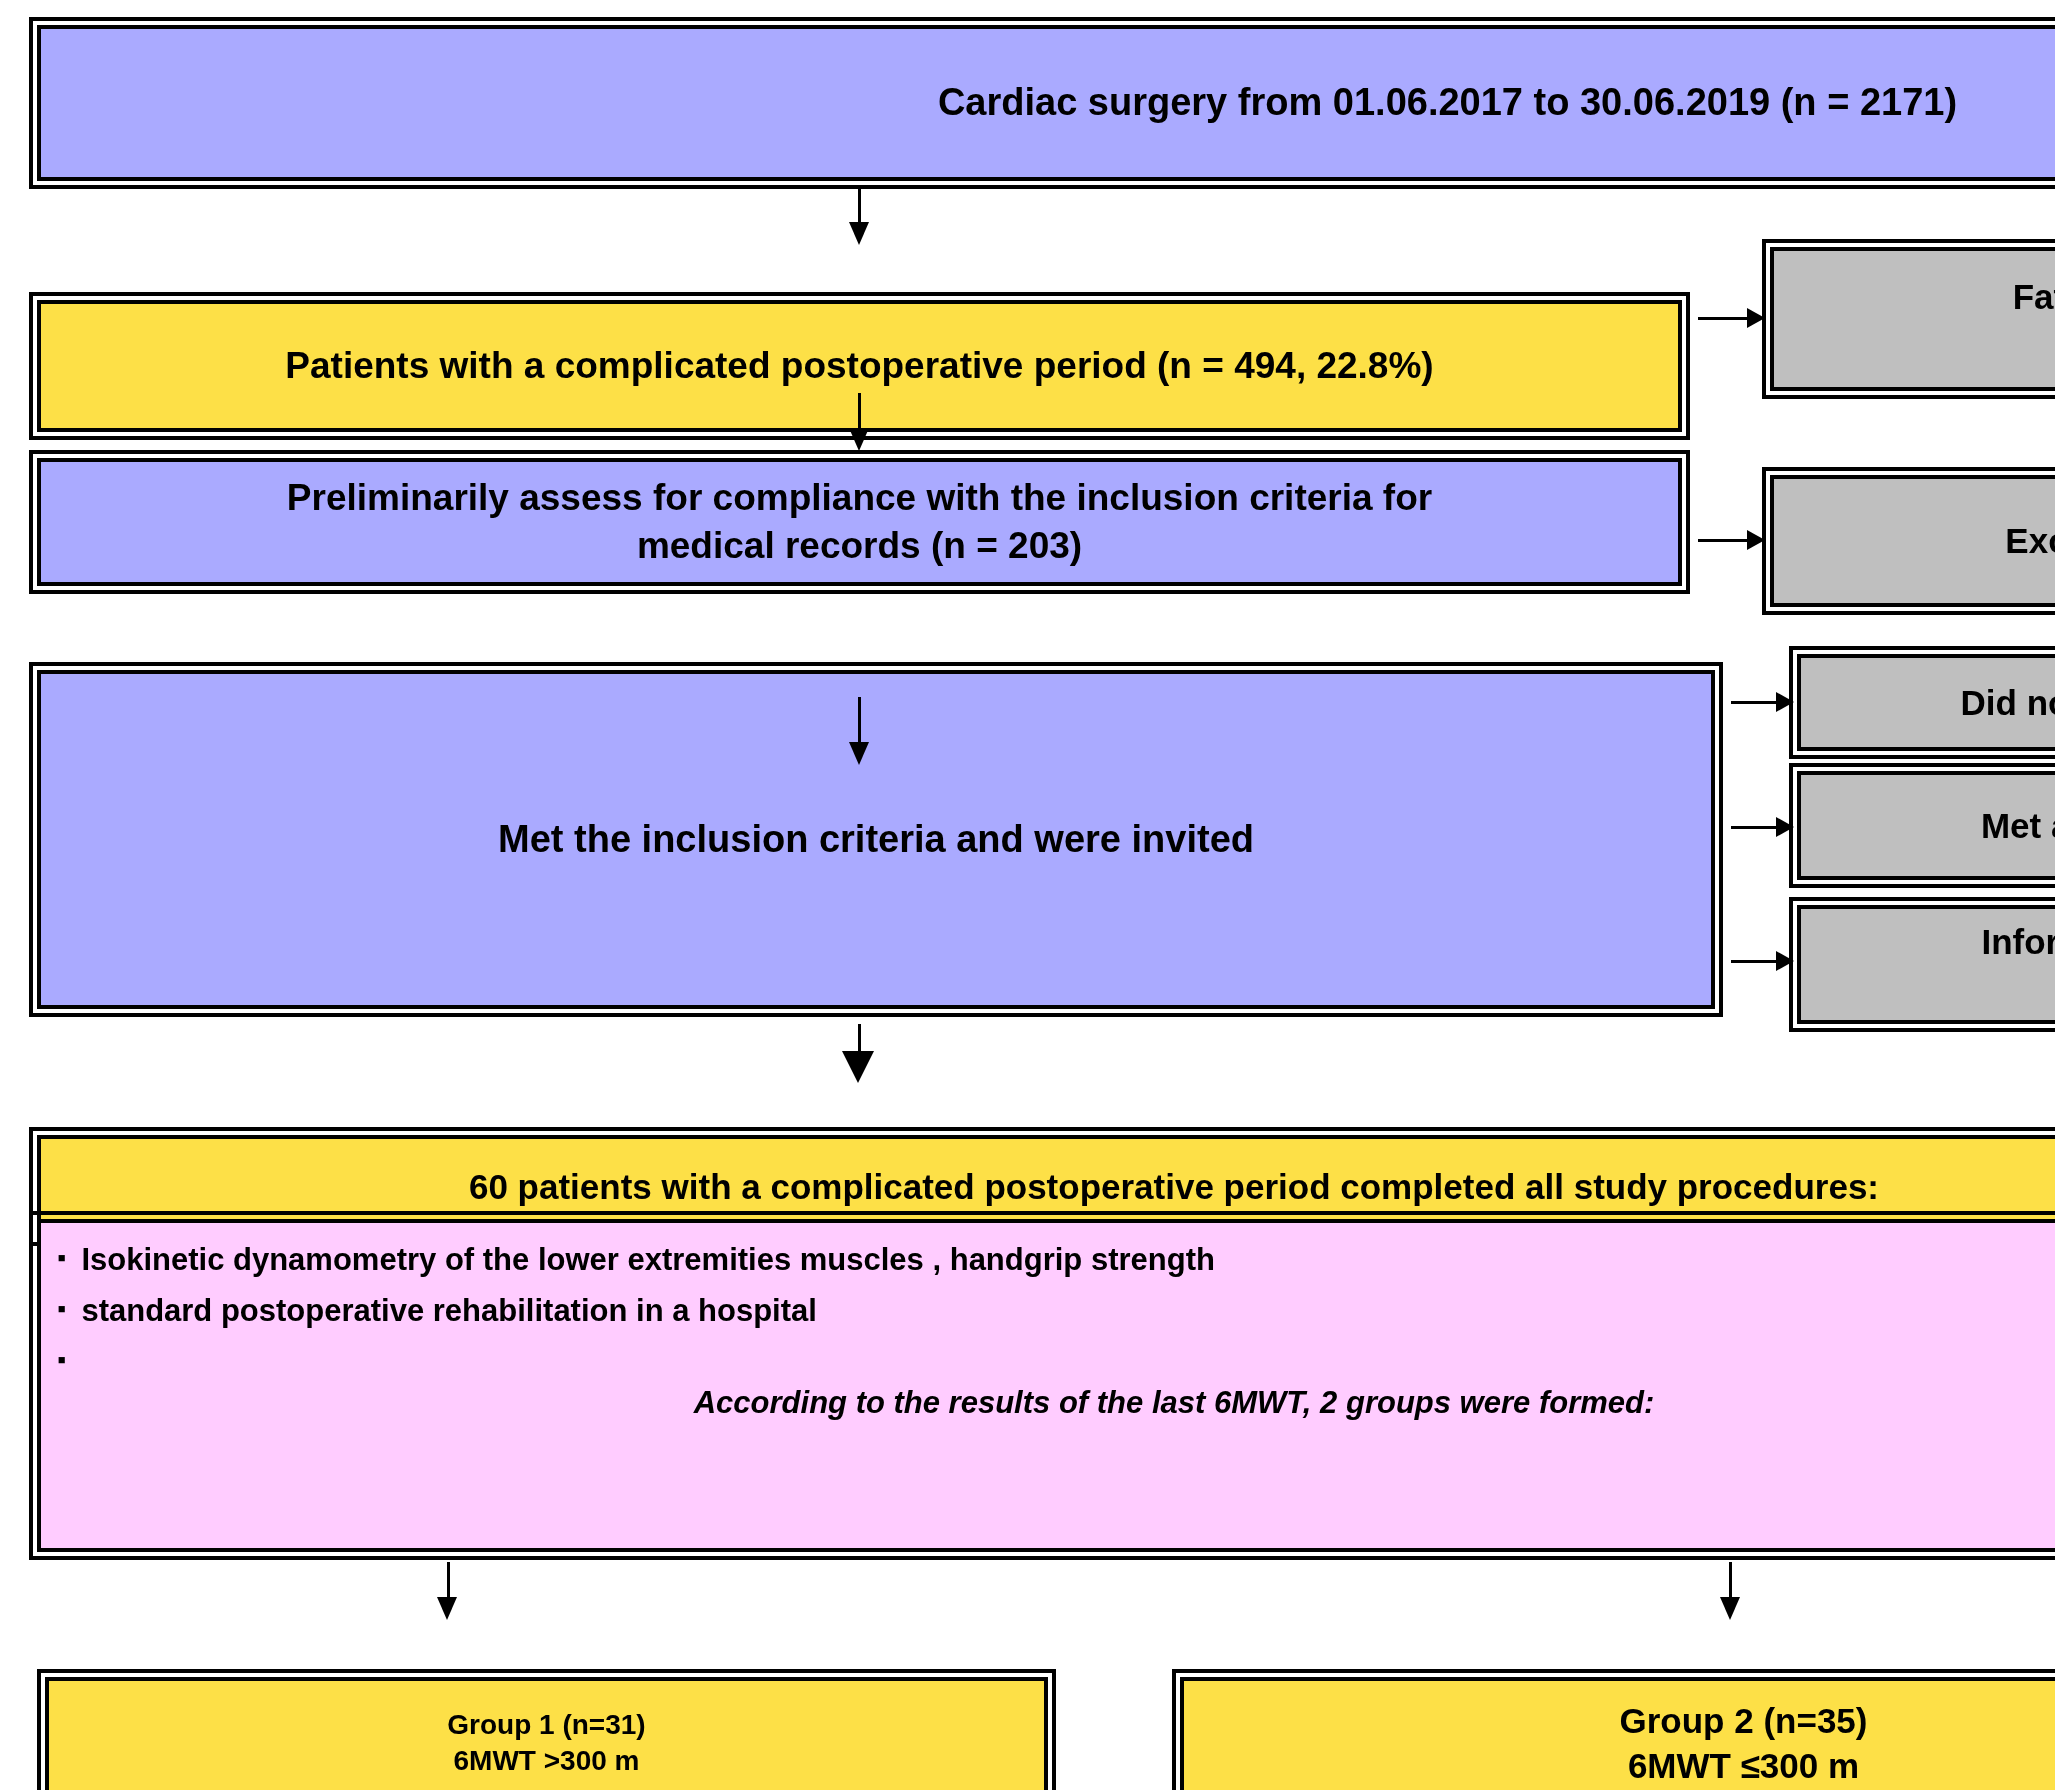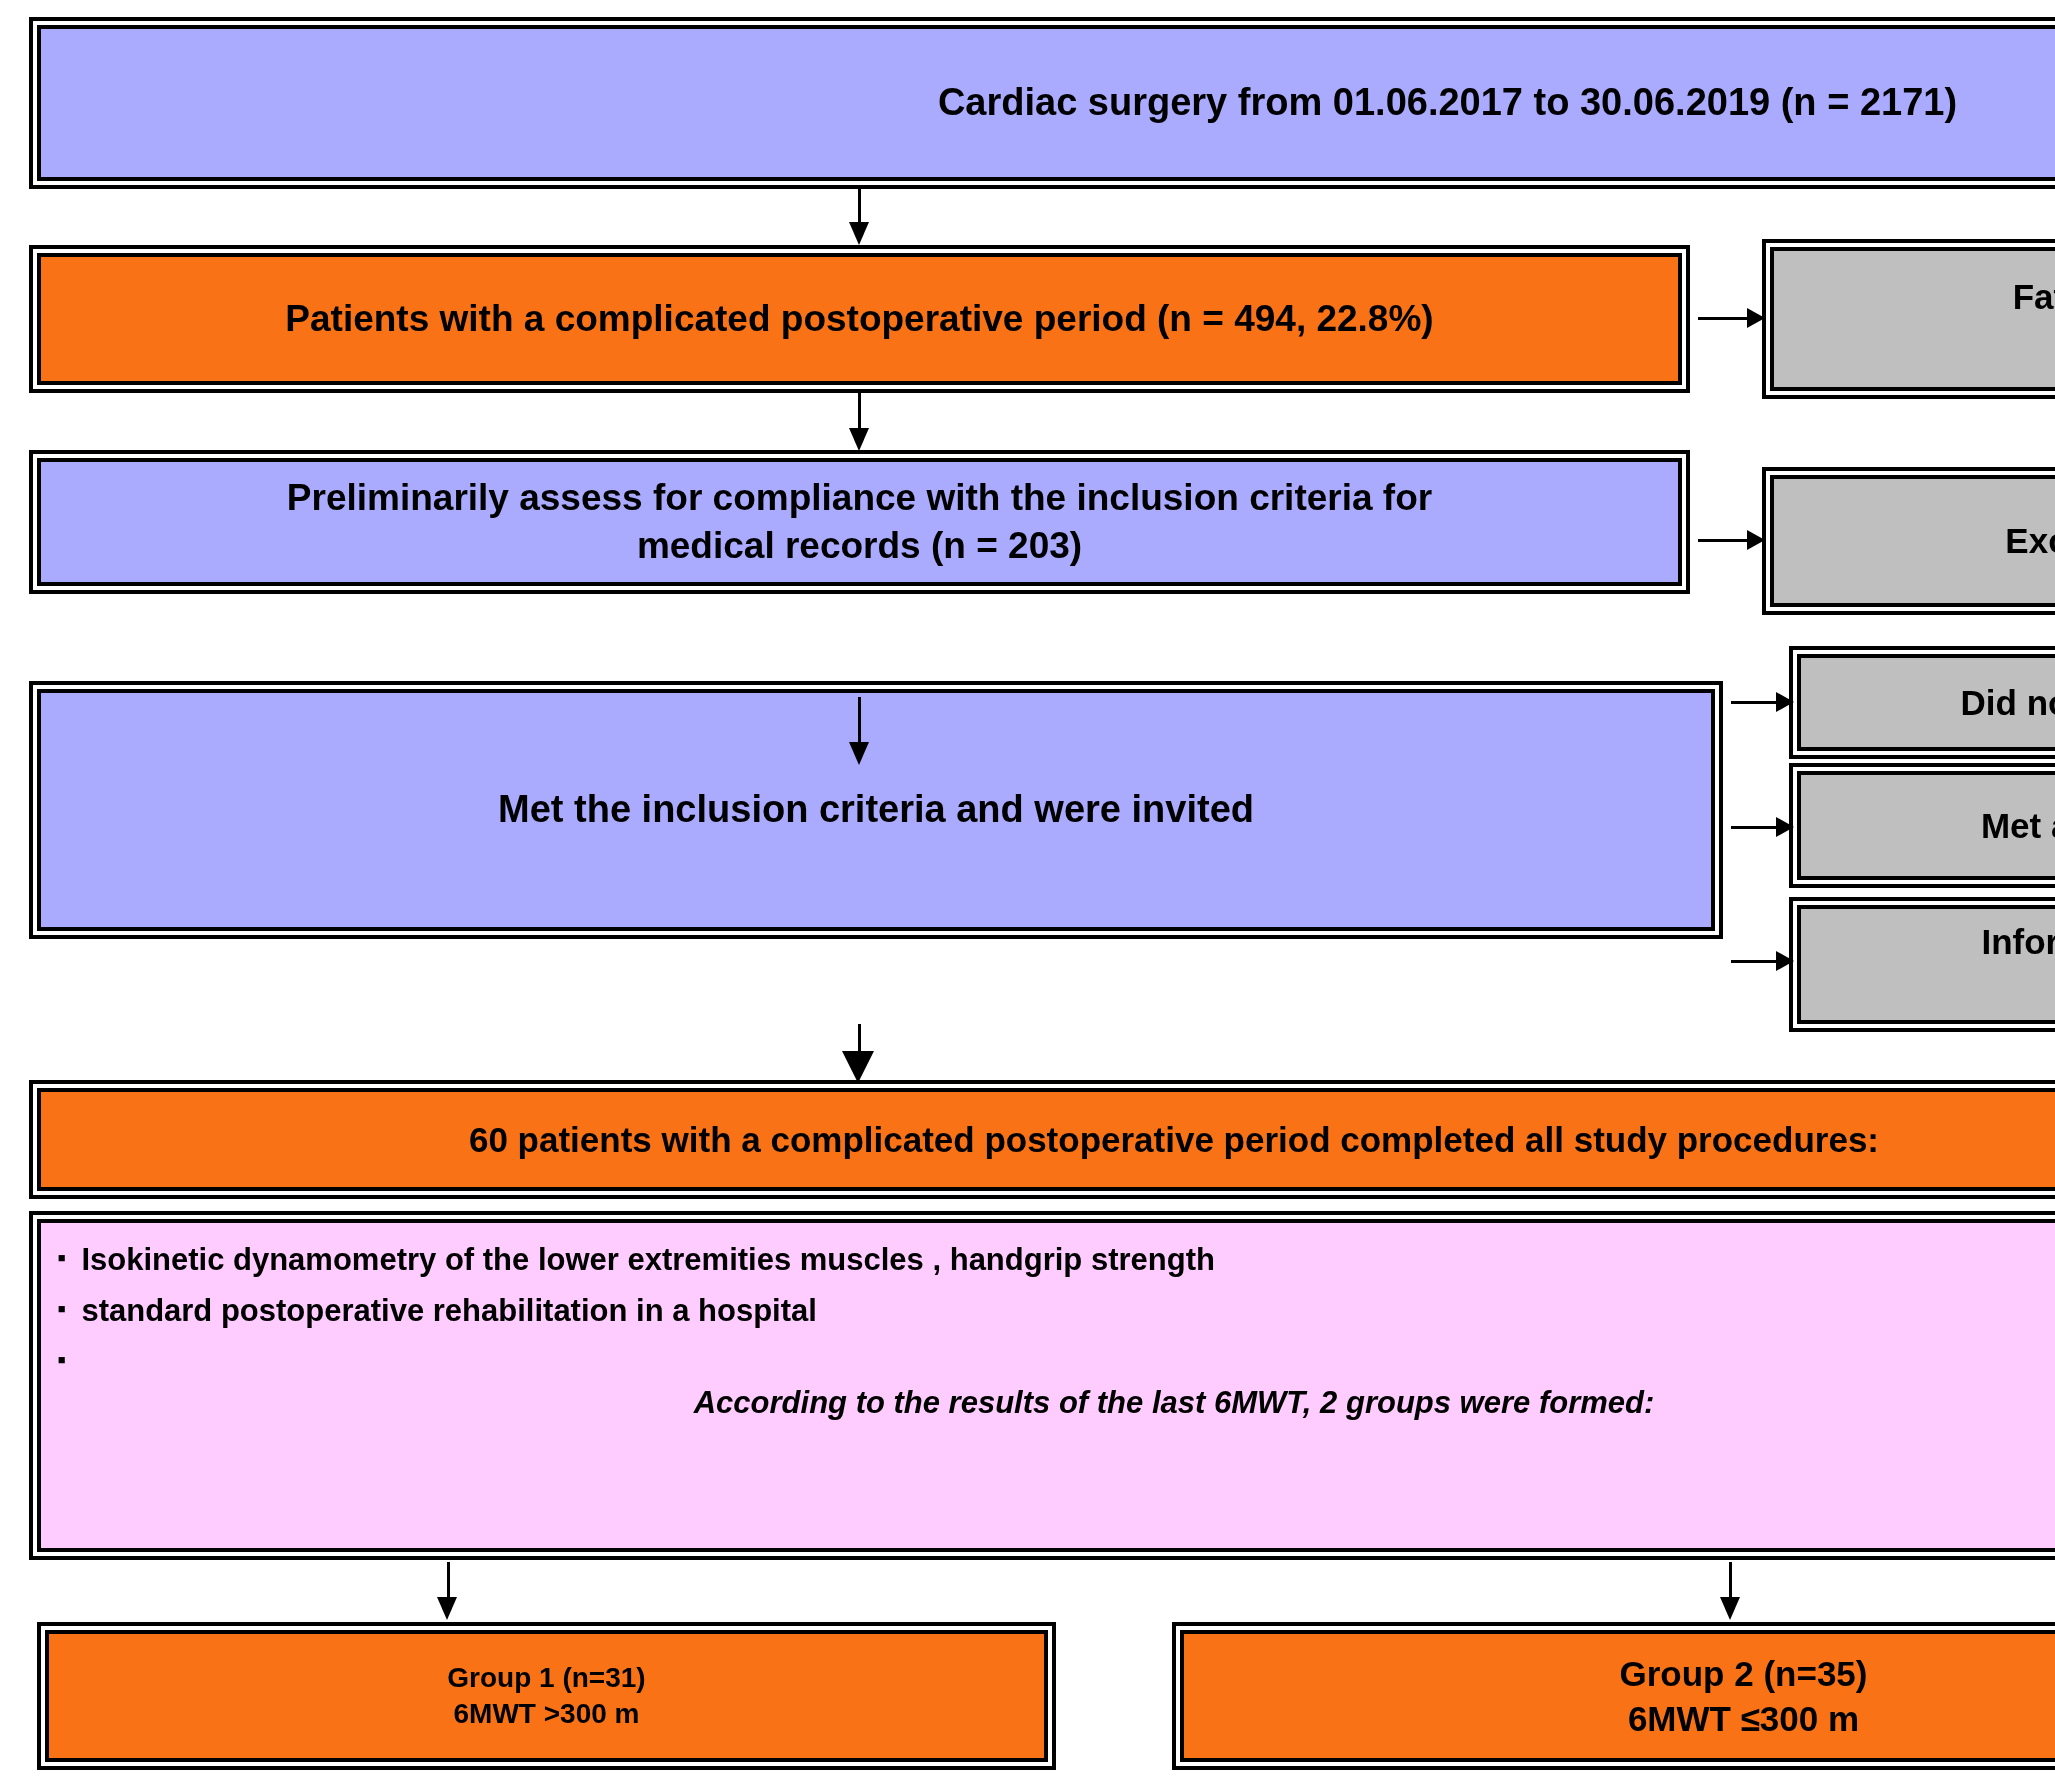--- a/index.html
+++ b/index.html
@@ -21,21 +21,21 @@
     display:flex;
     align-items:center;
     justify-content:center;
     text-align:center;
     color:#000000;
     font-weight:bold;
     line-height:1.30;
     padding:4.1px 10px;
   }
   .blue{background:#aaaaff;}
-  .pink{background:#f97316;}
+  .pink{background:#fde047;margin-top:47px;}
   .gray{background:#bfbfbf;}
   .box .txt{display:block;width:100%;}
   .box .txt .l2{display:block;}
 
   
   .proc{
     position:absolute;
     box-sizing:border-box;
     border:4.1px solid #000000;
     outline:4.1px solid #000000;
@@ -116,21 +116,21 @@
     </span>
   </div>
 
   <div class="hline" style="left:1698px;top:539px;width:53px;"></div>
   <div class="arrow-r" style="left:1747px;top:530px;"></div>
 
   <div class="box gray" style="left:1770px;top:475px;width:1061px;height:132px;font-size:35px;">
     <span class="txt">Exclusion criteria identified (n = 94)</span>
   </div>
 
-  <div class="box blue" style="left:37px;top:689px;width:1678px;height:242px;font-size:38px;">
+  <div class="box blue" style="left:37px;top:670px;width:1678px;height:339px;font-size:38px;">
     <span class="txt">
       <span>Met the inclusion criteria and were invited</span>
     </span>
   </div>
 
   <div class="vline" style="left:858px;top:697px;width:3.3px;height:53px;"></div>
   <div class="arrow-d small" style="left:849px;top:742px;"></div>
 
   <div class="hline" style="left:1731px;top:701px;width:49px;"></div>
   <div class="arrow-r" style="left:1776px;top:692px;"></div>

